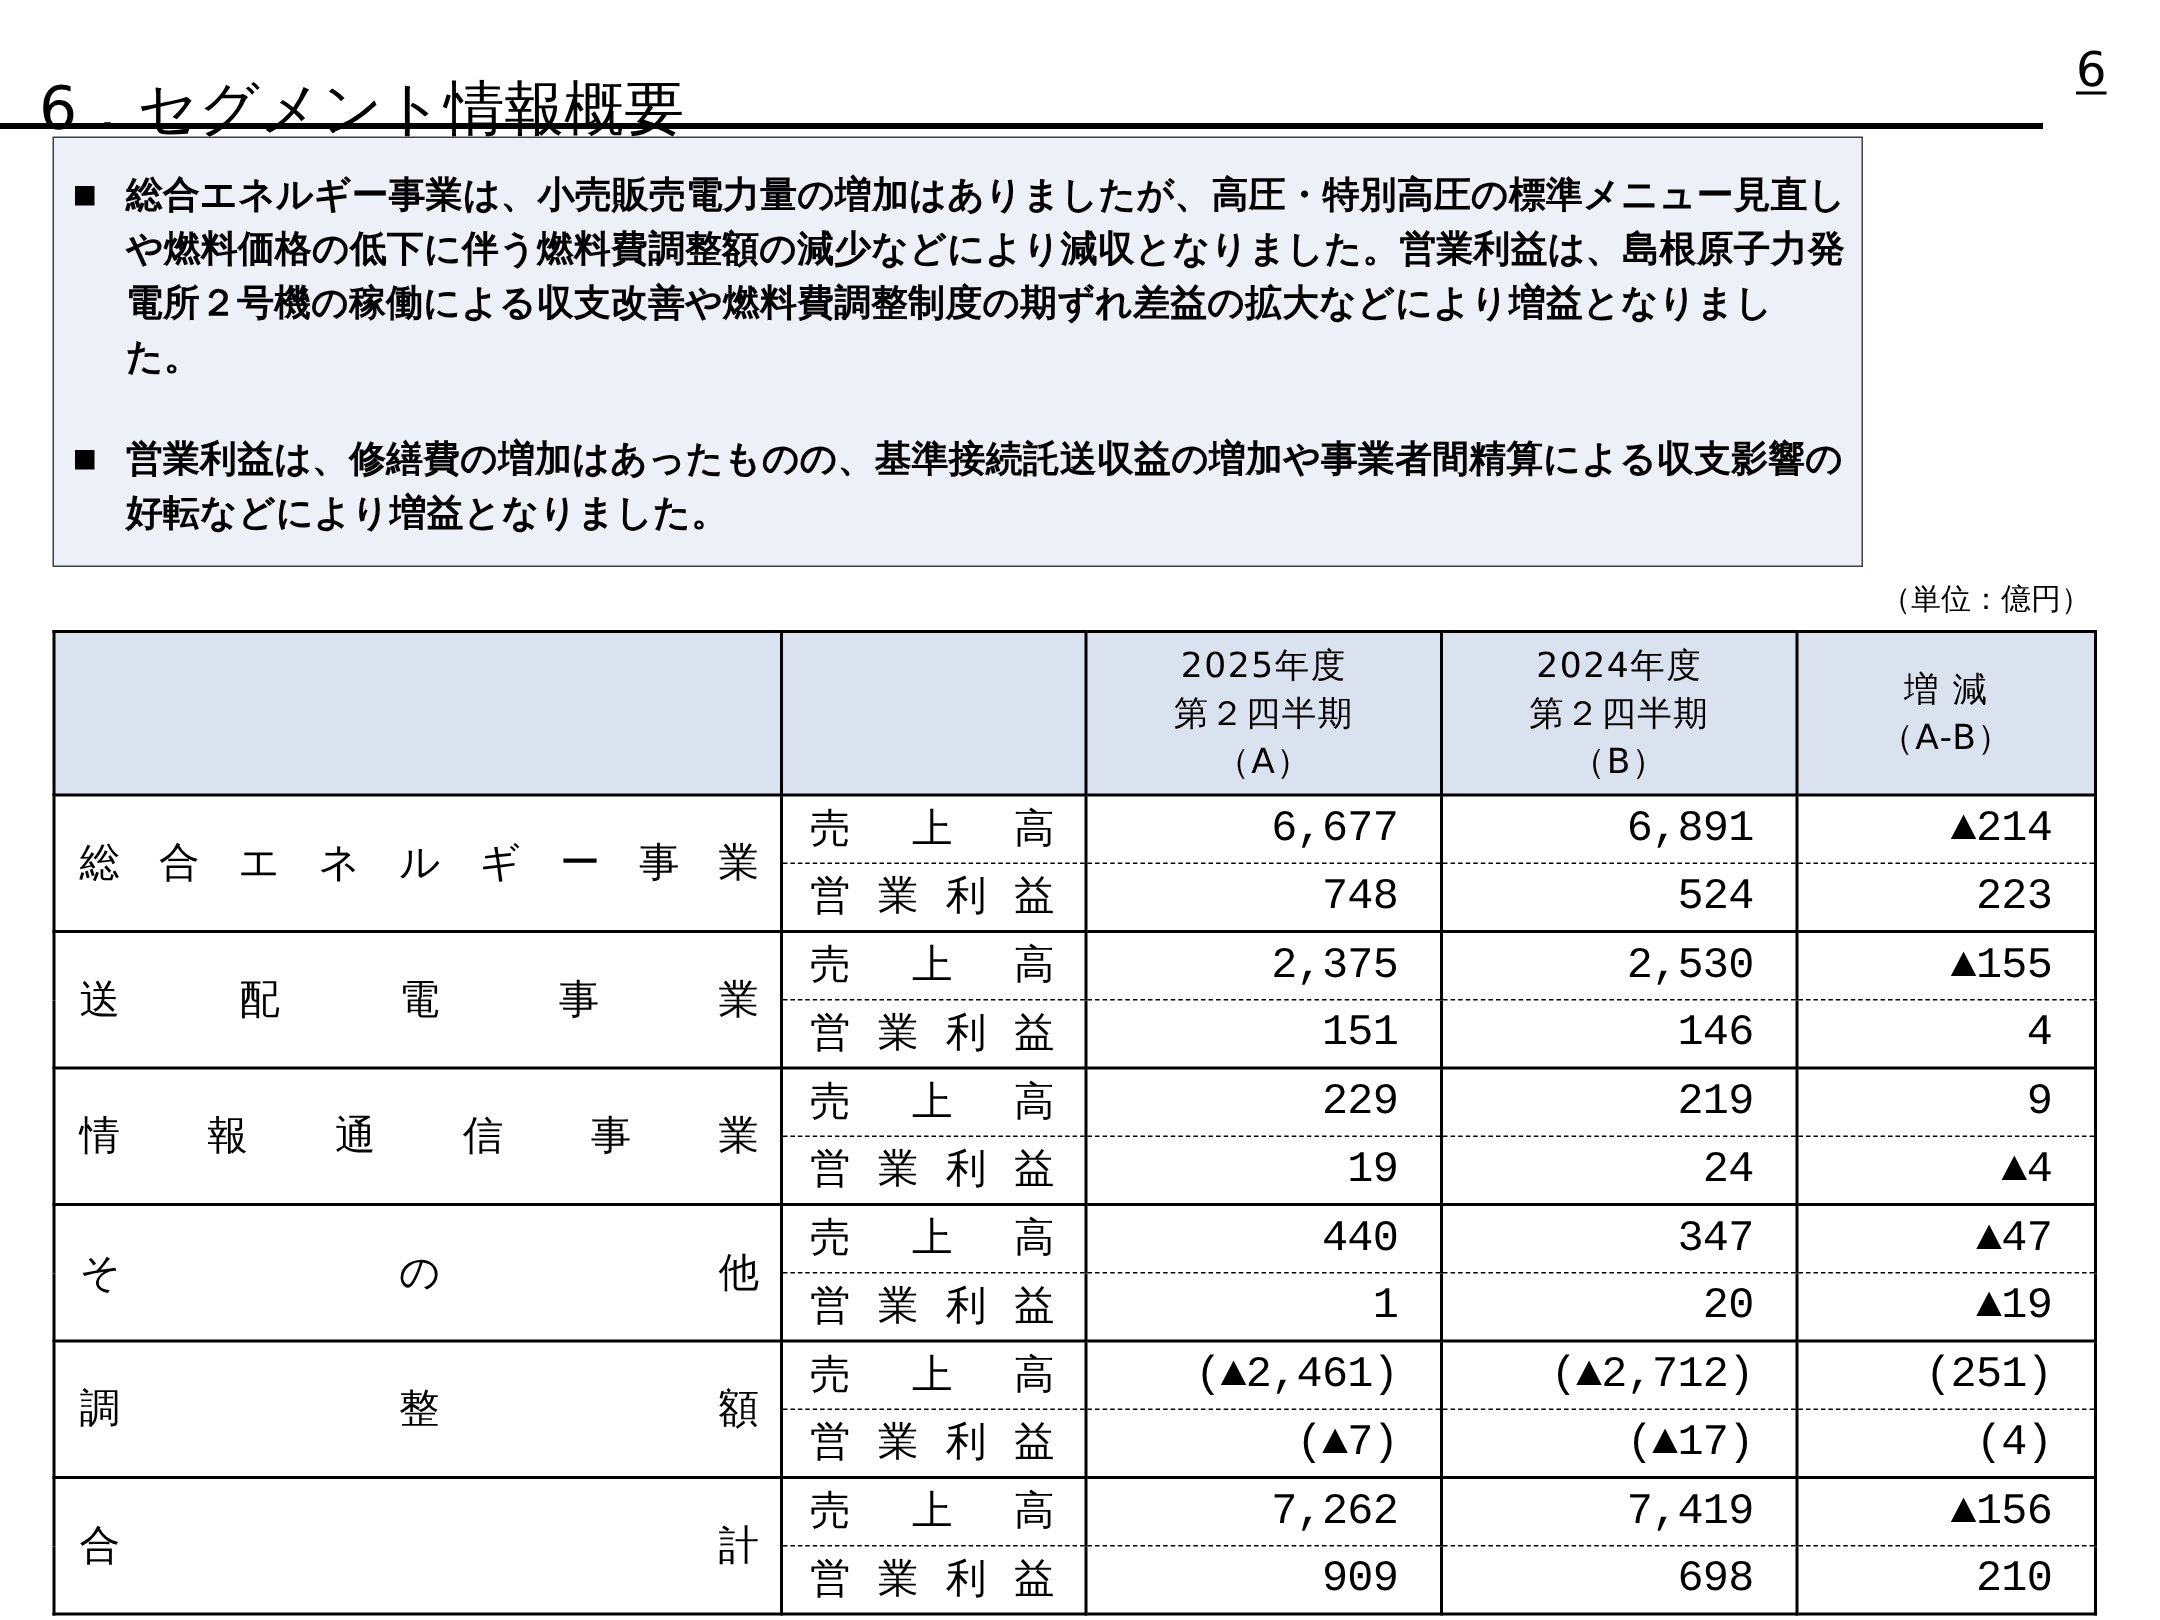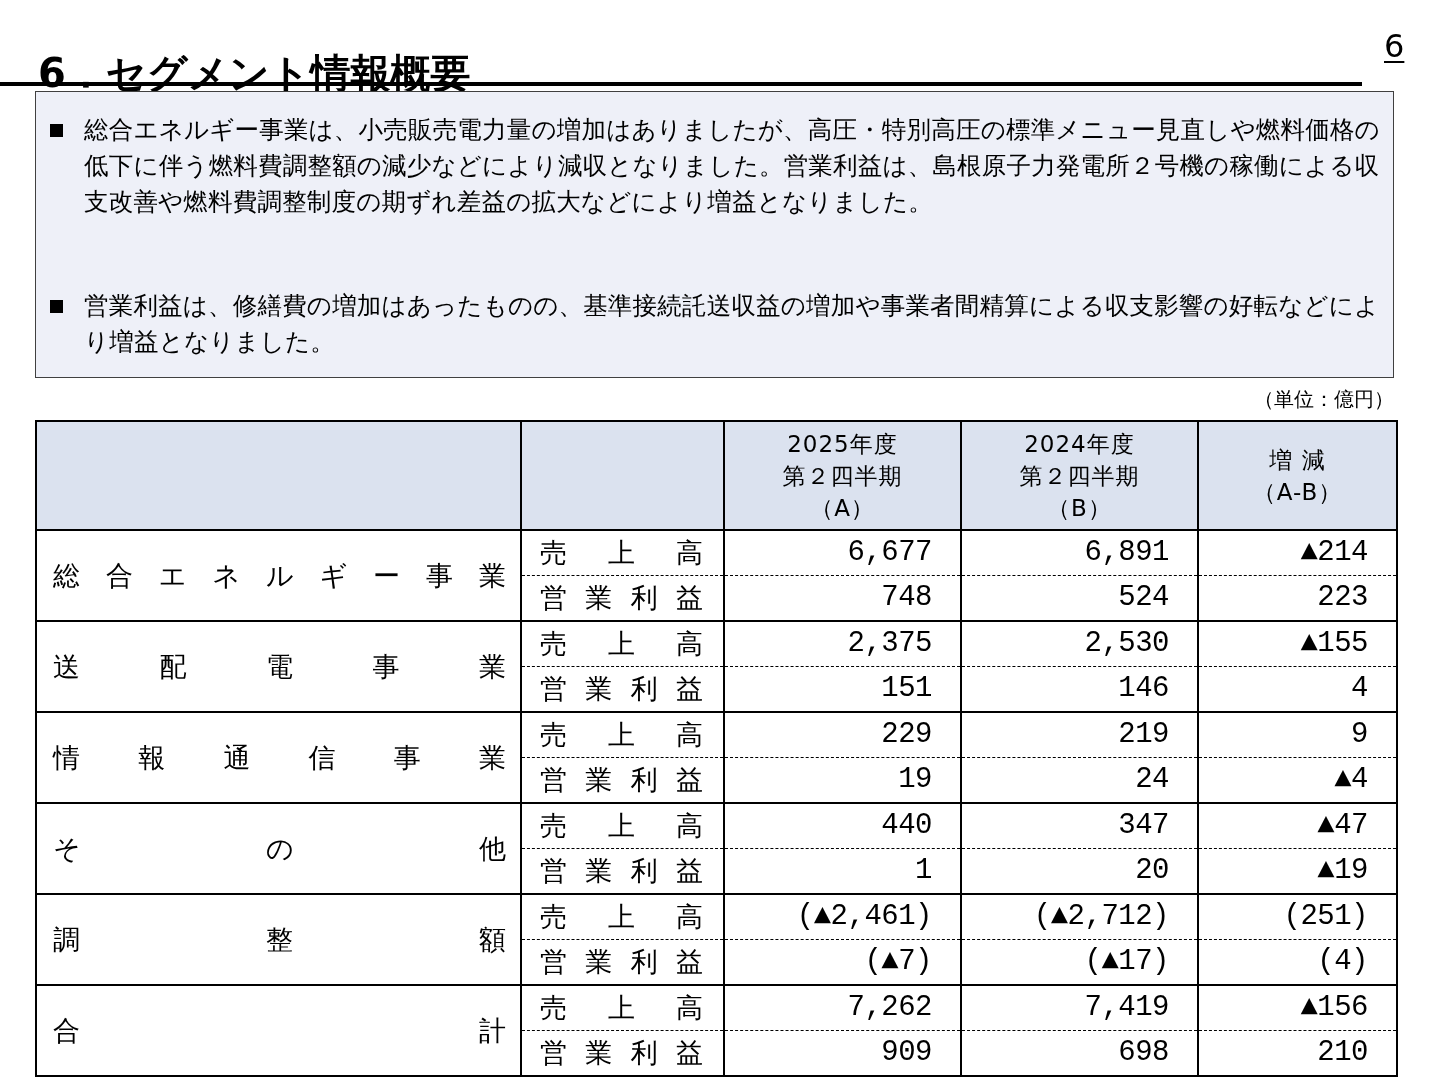--- a/index.html
+++ b/index.html
@@ -10,26 +10,26 @@
     body {
       width: 1440px;
       height: 1080px;
       position: relative;
       overflow: hidden;
       font-family: "DejaVu Sans", "Liberation Sans", sans-serif;
       color: #000;
     }
     .page-title {
       position: absolute;
-      left: 38px;
+      left: 26px;
       top: 18px;
       font-size: 40px;
       line-height: 56px;
       letter-spacing: 0px;
-      font-weight: bold;
+      font-weight: normal;
       white-space: nowrap;
     }
     .title-rule {
       position: absolute;
       left: 0;
       top: 82px;
       width: 1362px;
       height: 4px;
       background: #000;
     }
@@ -40,25 +40,26 @@
       font-size: 32px;
       line-height: 40px;
       text-decoration: underline;
       text-underline-offset: 4px;
       text-decoration-thickness: 2px;
     }
     .summary-box {
       position: absolute;
       left: 35px;
       top: 91px;
-      width: 1359px;
+      width: 1207px;
       height: 287px;
       background: #eef0f8;
       border: 1.5px solid #404040;
       box-sizing: border-box;
+      font-weight: bold;
     }
     .bullet-item {
       position: absolute;
       left: 14px;
       right: 10px;
       font-size: 24.5px;
       line-height: 36px;
       padding-left: 34px;
       letter-spacing: 0.2px;
     }

